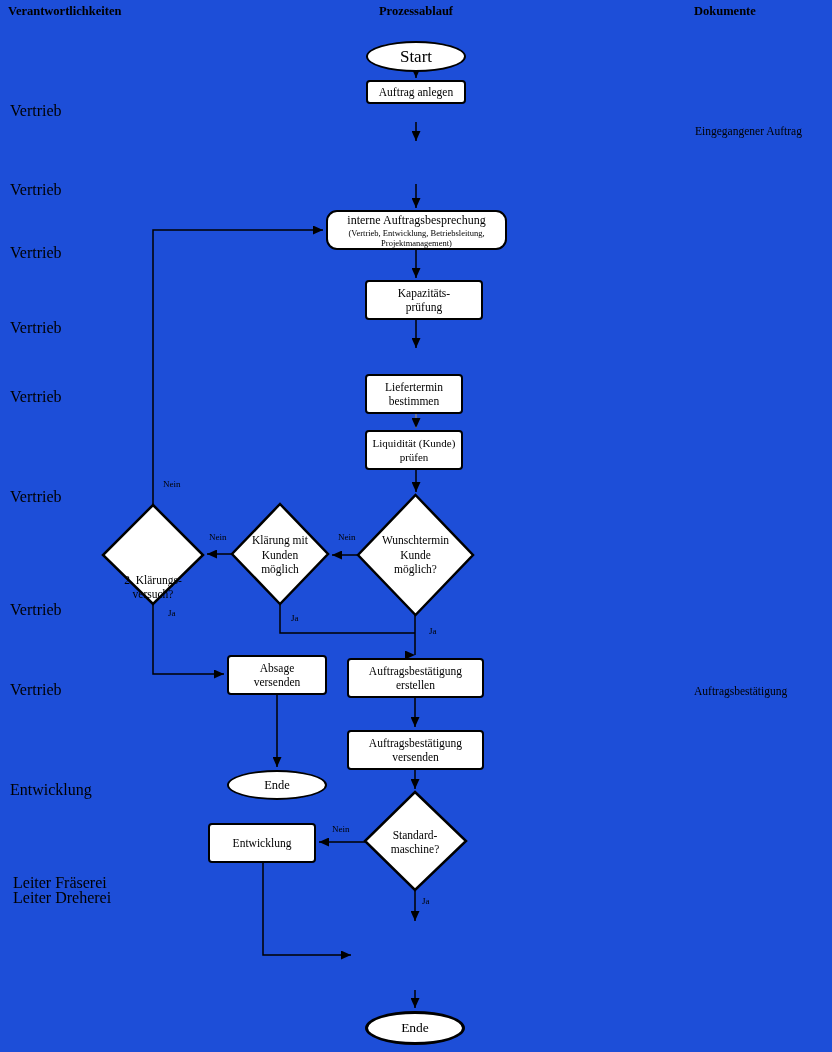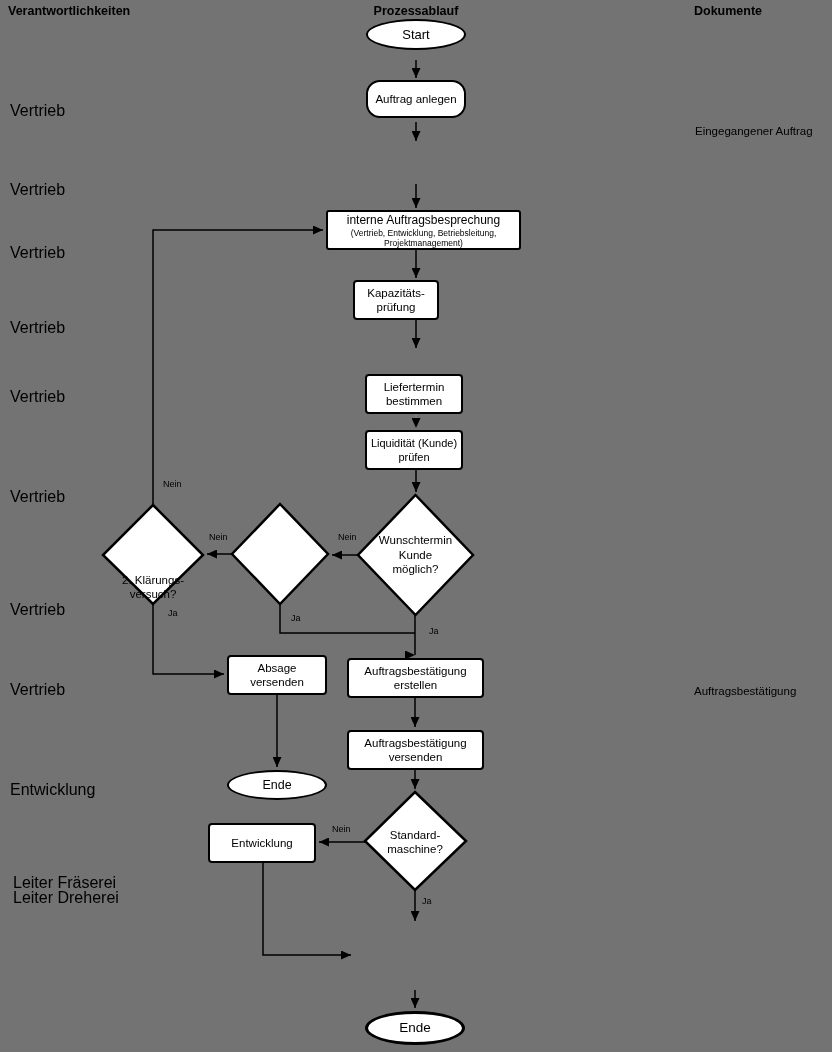--- a/index.html
+++ b/index.html
@@ -1,18 +1,18 @@
 <!DOCTYPE html>
 <html><head>
 <meta charset="utf-8">
 <style>
   html,body{margin:0;padding:0;background:#ffffff;}
   .canvas{
-    position:relative;width:832px;height:1052px;background:#737373;
-    font-family:Liberation Sans, sans-serif;color:#000;overflow:hidden;
+    position:relative;width:832px;height:1052px;background:#1d4ed8;
+    font-family:Liberation Serif, serif;color:#000;overflow:hidden;
   }
   .connectors{position:absolute;left:0;top:0;width:832px;height:1052px;}
   .edge{stroke:#000;stroke-width:1.5;fill:none;}
   .edge-gray{stroke:#808080;stroke-width:1.5;fill:none;}
   .diamond{fill:#ffffff;stroke:#000;stroke-width:2.5;stroke-linejoin:miter;}
   .hdr{position:absolute;font-size:12.5px;font-weight:bold;white-space:pre;}
   .lane{position:absolute;font-size:16px;line-height:14px;white-space:pre;}
   .doc{position:absolute;font-size:11.5px;line-height:14px;white-space:pre;}
   .node{
     position:absolute;box-sizing:border-box;display:flex;flex-direction:column;
@@ -83,39 +83,42 @@
   <div class="lane" style="left:10px;top:490px;">Vertrieb</div>
   <div class="lane" style="left:10px;top:603px;">Vertrieb</div>
   <div class="lane" style="left:10px;top:683px;">Vertrieb</div>
   <div class="lane" style="left:10px;top:783px;">Entwicklung</div>
   <div class="lane" style="left:13px;top:876px;text-align:center;">Leiter Fräserei</div>
   <div class="lane" style="left:13px;top:891px;">Leiter Dreherei</div>
 
   <div class="doc" style="left:695px;top:124px;">Eingegangener Auftrag</div>
   <div class="doc" style="left:694px;top:684px;">Auftragsbestätigung</div>
 
-  <div class="node terminator" style="left:366px;top:19px;width:100px;height:31px;border-width:2.5px;font-size:13px;">Start</div>
-  <div class="node" style="left:366px;top:80px;width:100px;height:38px;border-radius:14px;">Auftrag anlegen</div>
+  <div class="node terminator" style="left:366px;top:41px;width:100px;height:31px;border-width:2.5px;font-size:17px;">Start</div>
+  <div class="node" style="left:366px;top:80px;width:100px;height:24px;">Auftrag anlegen</div>
 
-  <div class="node" style="left:326px;top:210px;width:195px;height:40px;border-radius:3px;text-align:center;">
+  <div class="node" style="left:326px;top:210px;width:181px;height:40px;border-radius:11px;text-align:center;">
     <div class="interne-title">interne Auftragsbesprechung</div>
     <div class="interne-sub">(Vertrieb, Entwicklung, Betriebsleitung,
 Projektmanagement)</div>
   </div>
 
-  <div class="node" style="left:353px;top:280px;width:86px;height:40px;">Kapazitäts-
+  <div class="node" style="left:365px;top:280px;width:118px;height:40px;">Kapazitäts-
 prüfung</div>
   <div class="node" style="left:365px;top:350px;width:98px;height:40px;margin-top:24px;">Liefertermin
 bestimmen</div>
   <div class="node" style="left:365px;top:430px;width:98px;height:40px;font-size:11px;">Liquidität (Kunde)
 prüfen</div>
 
   <div class="dlabel" style="left:358px;top:533px;width:115px;height:44px;">Wunschtermin
 Kunde
 möglich?</div>
+  <div class="dlabel" style="left:230px;top:533px;width:100px;height:44px;">Klärung mit
+Kunden
+möglich</div>
   <div class="dlabel" style="left:103px;top:540px;width:100px;height:30px;margin-top:32px;">2. Klärungs-
 versuch?</div>
   <div class="dlabel" style="left:365px;top:827px;width:100px;height:30px;">Standard-
 maschine?</div>
 
   <div class="node" style="left:227px;top:655px;width:100px;height:40px;">Absage
 versenden</div>
   <div class="node" style="left:347px;top:658px;width:137px;height:40px;">Auftragsbestätigung
 erstellen</div>
   <div class="node" style="left:347px;top:730px;width:137px;height:40px;">Auftragsbestätigung

